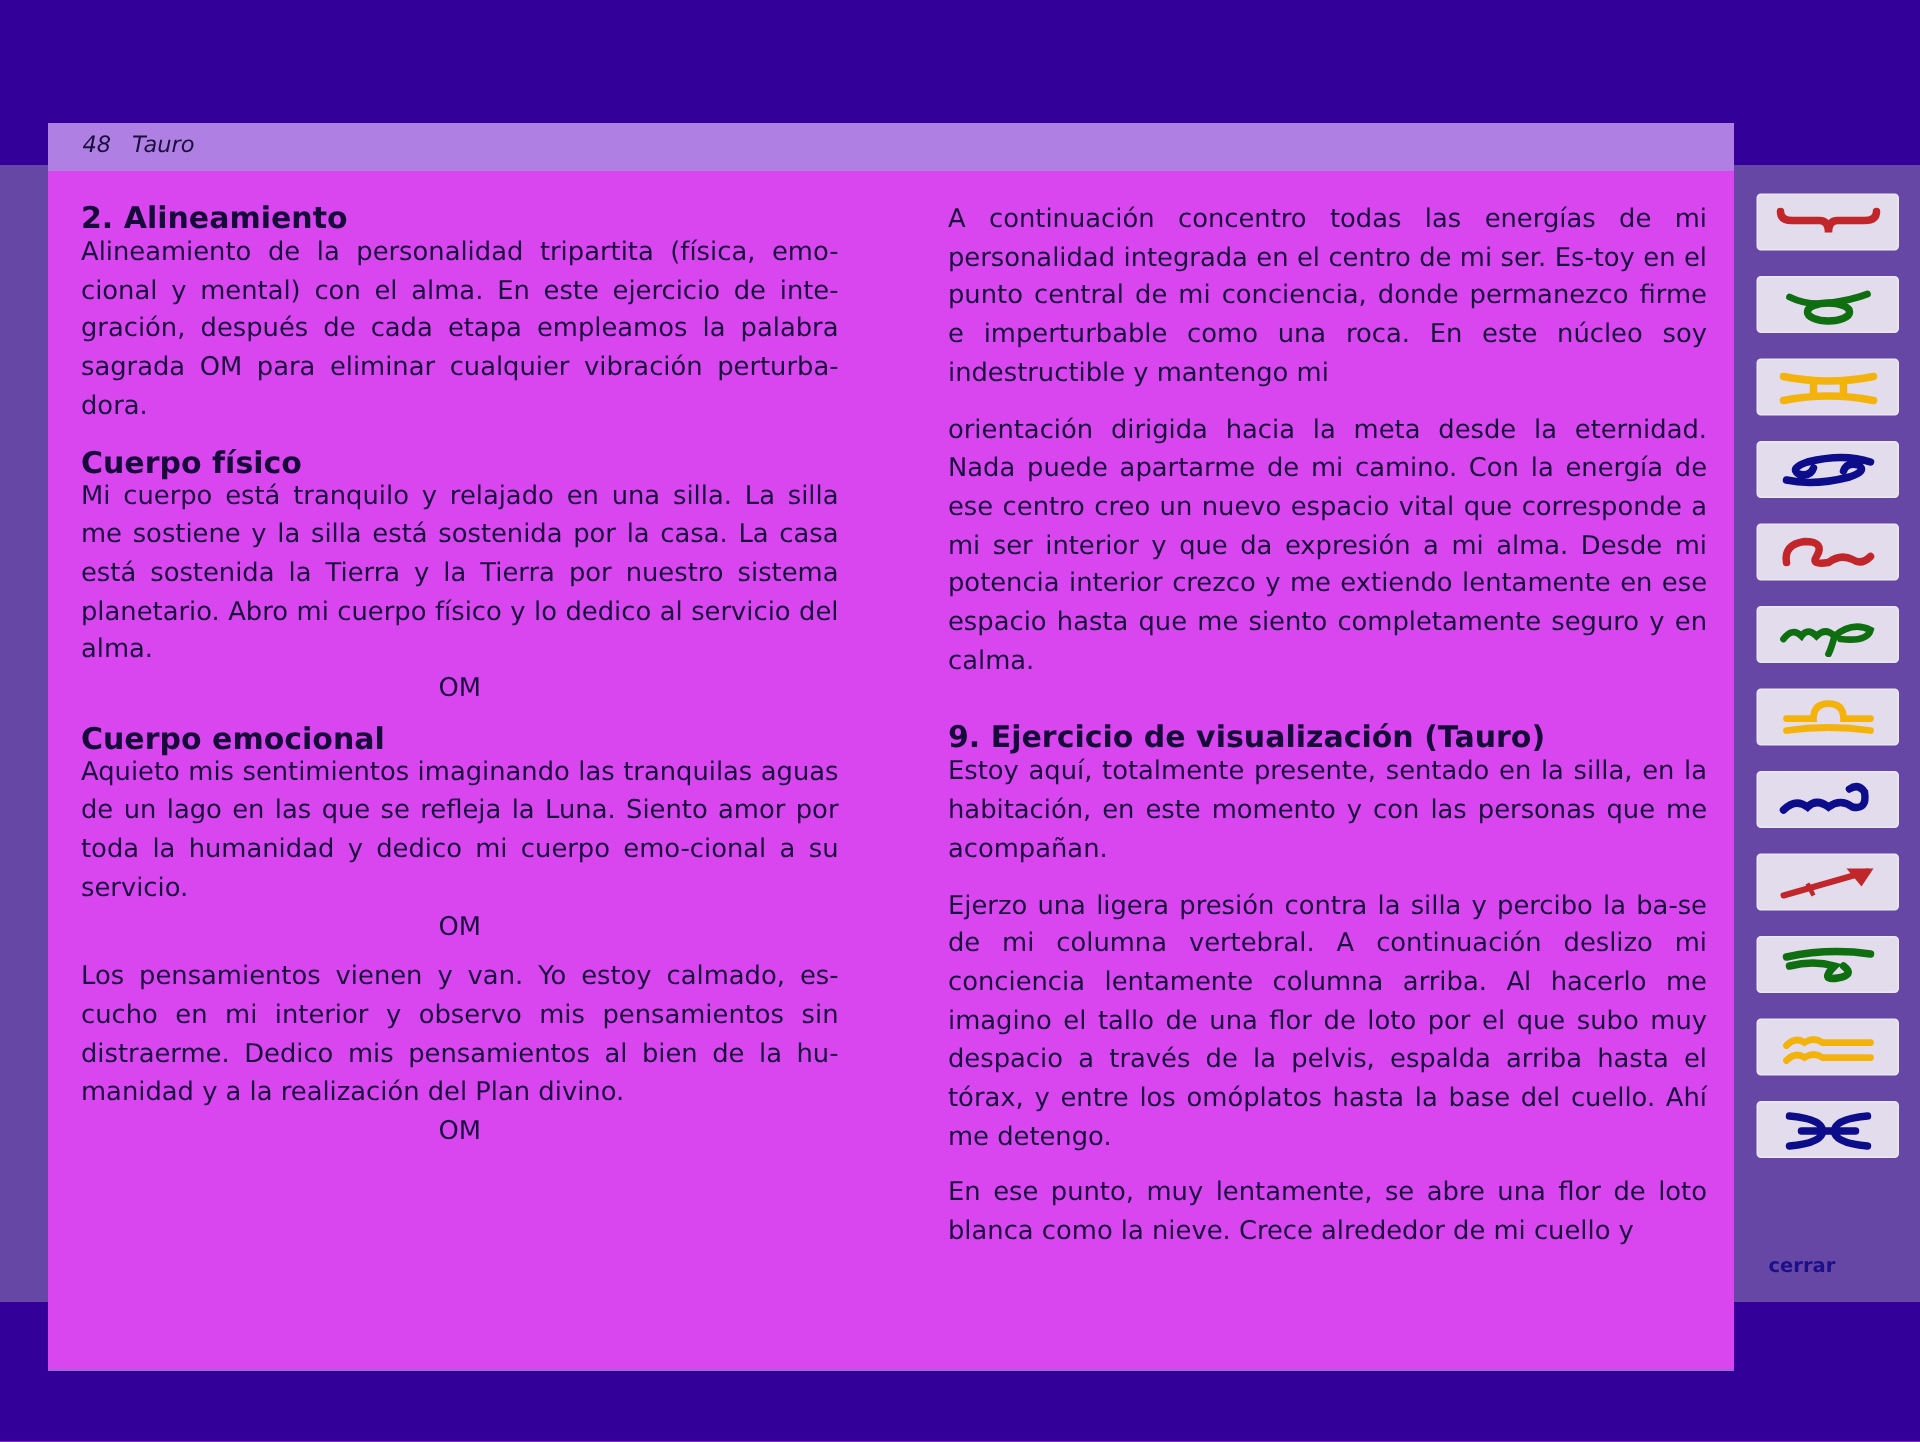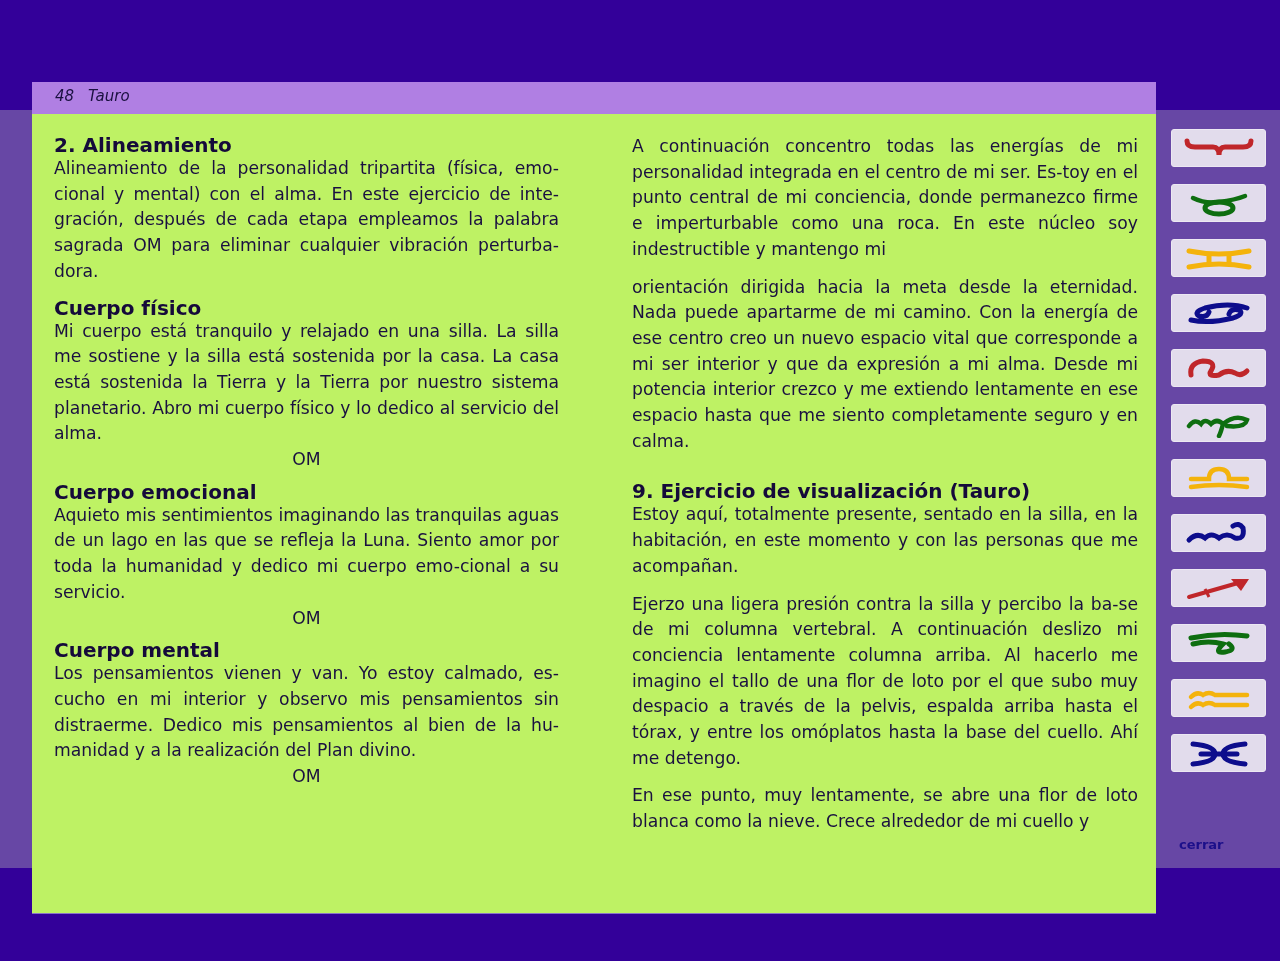--- a/index.html
+++ b/index.html
@@ -8,21 +8,21 @@
       background: #330099;
       font-family: "DejaVu Sans", sans-serif;
       color: #1a1040;
     }
     .band {
       position: absolute; left: 0; top: 110px; width: 1280px; height: 758px;
       background: #6747a5;
     }
     .page {
       position: absolute; left: 32px; top: 82px; width: 1124px; height: 831px;
-      background: #bef264;
+      background: #d946ef;
       border-bottom: 1px solid #8a74c8;
     }
     .page-header {
       position: absolute; left: 0; top: 0; width: 100%; height: 32px;
       background: #b07fe3;
       font-style: italic; font-size: 15px; color: #1a1040;
     }
     .page-header .num { position: absolute; left: 23px; top: 5px; }
     .page-header .title { position: absolute; left: 56px; top: 5px; }
     .col {
@@ -69,21 +69,20 @@
     <p>Alineamiento de la personalidad tripartita (física, emo-cional y mental) con el alma. En este ejercicio de inte-gración, después de cada etapa empleamos la palabra sagrada OM para eliminar cualquier vibración perturba-dora.</p>
 
     <h3>Cuerpo físico</h3>
     <p class="tight">Mi cuerpo está tranquilo y relajado en una silla. La silla me sostiene y la silla está sostenida por la casa. La casa está sostenida la Tierra y la Tierra por nuestro sistema planetario. Abro mi cuerpo físico y lo dedico al servicio del alma.</p>
     <div class="om">OM</div>
 
     <h3>Cuerpo emocional</h3>
     <p class="tight">Aquieto mis sentimientos imaginando las tranquilas aguas de un lago en las que se refleja la Luna. Siento amor por toda la humanidad y dedico mi cuerpo emo-cional a su servicio.</p>
     <div class="om">OM</div>
 
-    <h3>Cuerpo mental</h3>
     <p class="tight">Los pensamientos vienen y van. Yo estoy calmado, es-cucho en mi interior y observo mis pensamientos sin distraerme. Dedico mis pensamientos al bien de la hu-manidad y a la realización del Plan divino.</p>
     <div class="om">OM</div>
   </div>
 
   <div class="col right">
     <p style="margin-bottom:12px">A continuación concentro todas las energías de mi personalidad integrada en el centro de mi ser. Es-toy en el punto central de mi conciencia, donde permanezco firme e imperturbable como una roca. En este núcleo soy indestructible y mantengo mi</p>
     <p style="margin-bottom:26px">orientación dirigida hacia la meta desde la eternidad. Nada puede apartarme de mi camino. Con la energía de ese centro creo un nuevo espacio vital que corresponde a mi ser interior y que da expresión a mi alma. Desde mi potencia interior crezco y me extiendo lentamente en ese espacio hasta que me siento completamente seguro y en calma.</p>
 
     <h3>9. Ejercicio de visualización (Tauro)</h3>
     <p>Estoy aquí, totalmente presente, sentado en la silla, en la habitación, en este momento y con las personas que me acompañan.</p>

